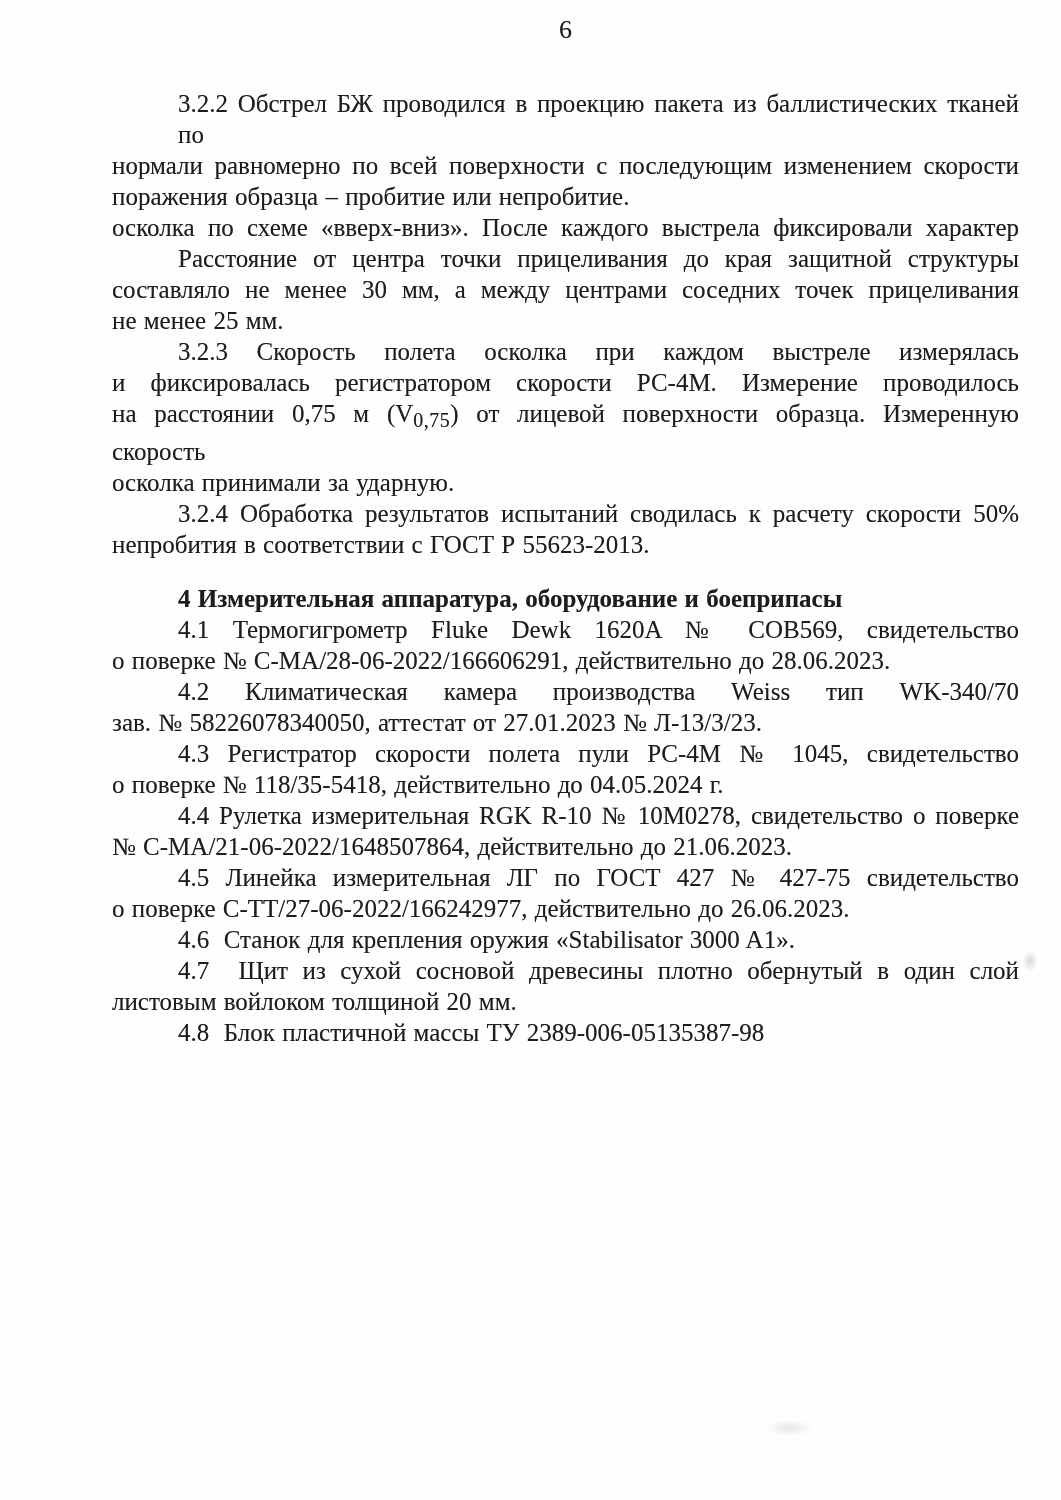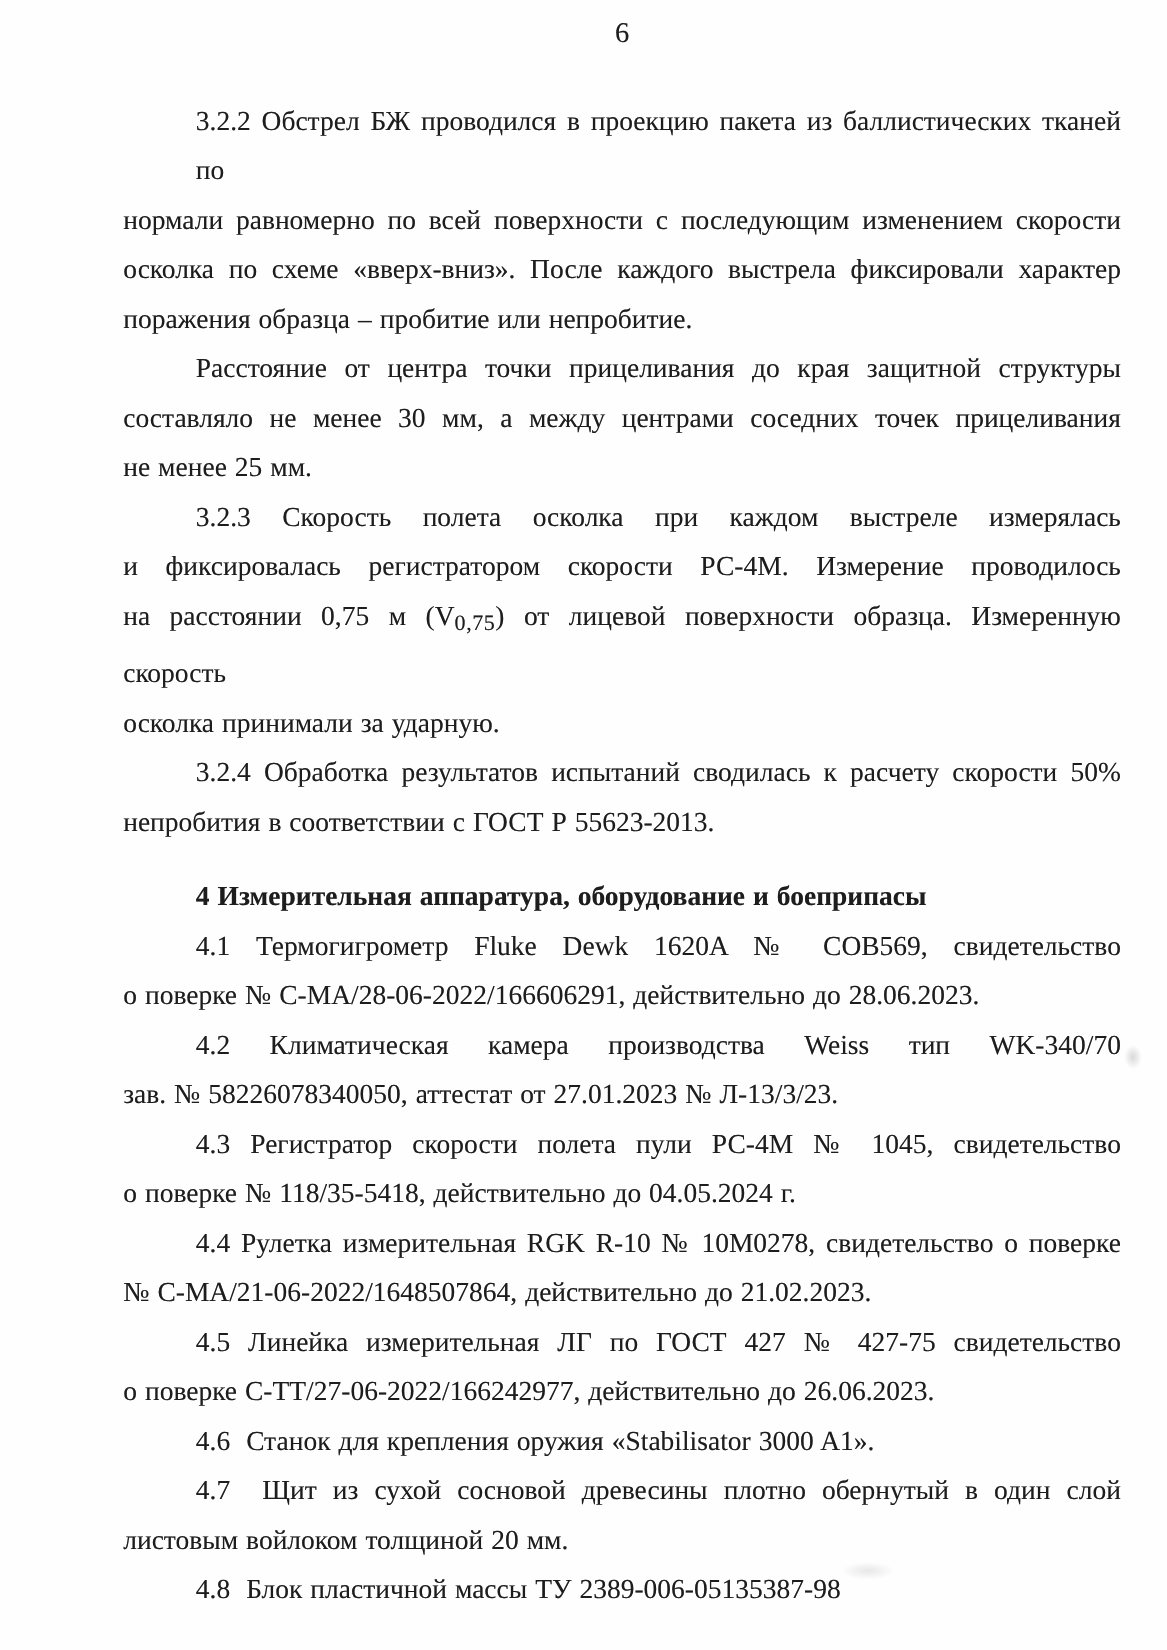--- a/index.html
+++ b/index.html
@@ -22,21 +22,21 @@
     text-align: center;
     font-size: 26px;
     line-height: 32px;
     text-shadow: 0 0 0.4px rgba(30,30,30,0.45);
   }
   .content {
     margin-top: 42px;
   }
   .line {
     font-size: 25px;
-    line-height: 45px;
+    line-height: 31px;
     text-align: left;
     text-shadow: 0 0 0.4px rgba(30,30,30,0.45);
     word-spacing: 1px;
   }
   .j {               
     text-align: justify;
     text-align-last: justify;
   }
   .i {               
     padding-left: 66px;
@@ -70,22 +70,22 @@
 <body>
 
 <div class="page">
 
   <div class="page-number">6</div>
 
   <div class="content">
 
     <div class="line j i">3.2.2 Обстрел БЖ проводился в проекцию пакета из баллистических тканей по</div>
     <div class="line j">нормали равномерно по всей поверхности с последующим изменением скорости</div>
+    <div class="line">поражения образца – пробитие или непробитие.</div>
     <div class="line j">осколка по схеме «вверх-вниз». После каждого выстрела фиксировали характер</div>
-    <div class="line">поражения образца – пробитие или непробитие.</div>
 
     <div class="line j i">Расстояние от центра точки прицеливания до края защитной структуры</div>
     <div class="line j">составляло не менее 30 мм, а между центрами соседних точек прицеливания</div>
     <div class="line">не менее 25 мм.</div>
 
     <div class="line j i">3.2.3 Скорость полета осколка при каждом выстреле измерялась</div>
     <div class="line j">и фиксировалась регистратором скорости РС-4М. Измерение проводилось</div>
     <div class="line j">
       <span>на расстоянии 0,75 м (V</span><span class="sub">0,75</span><span>) от лицевой поверхности образца. Измеренную скорость</span>
     </div>
@@ -99,21 +99,21 @@
     <div class="line j i">4.1 Термогигрометр Fluke Dewk 1620A № COB569, свидетельство</div>
     <div class="line">о поверке № С-МА/28-06-2022/166606291, действительно до 28.06.2023.</div>
 
     <div class="line j i">4.2 Климатическая камера производства Weiss тип WK-340/70</div>
     <div class="line">зав. № 58226078340050, аттестат от 27.01.2023 № Л-13/3/23.</div>
 
     <div class="line j i">4.3 Регистратор скорости полета пули РС-4М № 1045, свидетельство</div>
     <div class="line">о поверке № 118/35-5418, действительно до 04.05.2024 г.</div>
 
     <div class="line j i">4.4 Рулетка измерительная RGK R-10 № 10M0278, свидетельство о поверке</div>
-    <div class="line">№ С-МА/21-06-2022/1648507864, действительно до 21.02.2023.</div>
+    <div class="line">№ С-МА/21-06-2022/1648507864, действительно до 21.06.2023.</div>
 
     <div class="line j i">4.5 Линейка измерительная ЛГ по ГОСТ 427 № 427-75 свидетельство</div>
     <div class="line">о поверке С-ТТ/27-06-2022/166242977, действительно до 26.06.2023.</div>
 
     <div class="line i">4.6&nbsp; Станок для крепления оружия «Stabilisator 3000 A1».</div>
 
     <div class="line j i">4.7&nbsp; Щит из сухой сосновой древесины плотно обернутый в один слой</div>
     <div class="line">листовым войлоком толщиной 20 мм.</div>
 
     <div class="line i">4.8&nbsp; Блок пластичной массы ТУ 2389-006-05135387-98</div>

